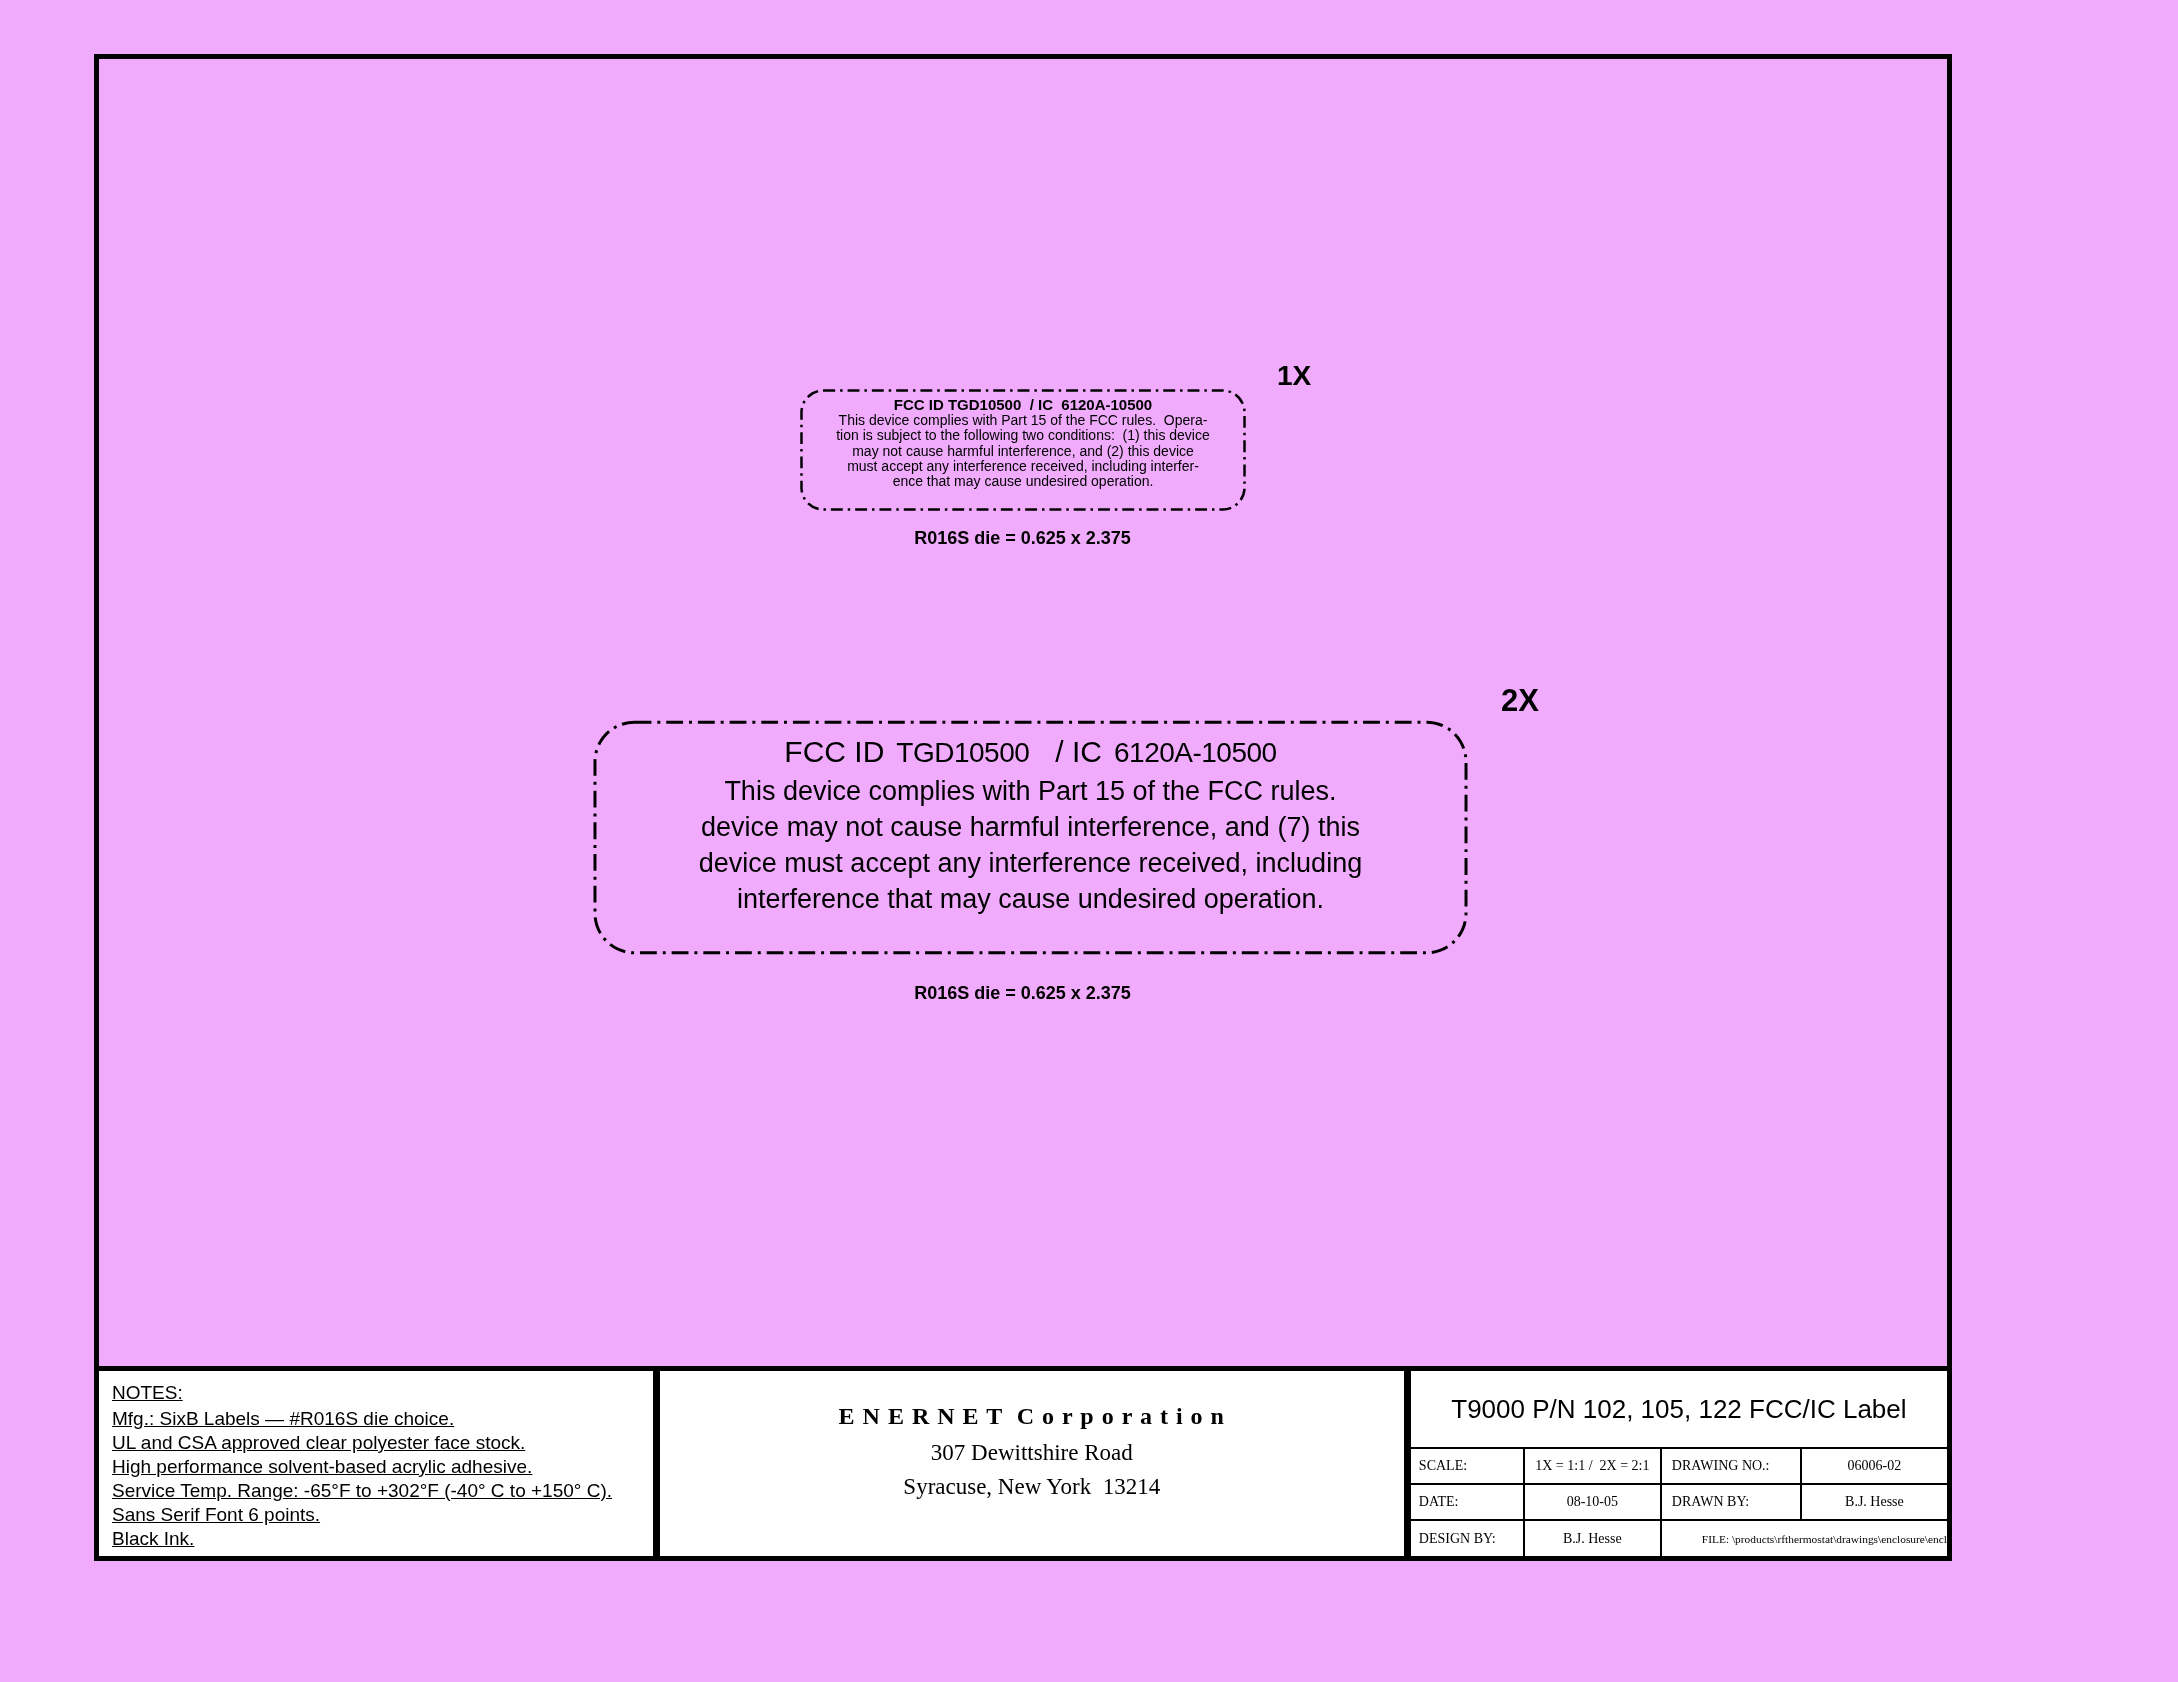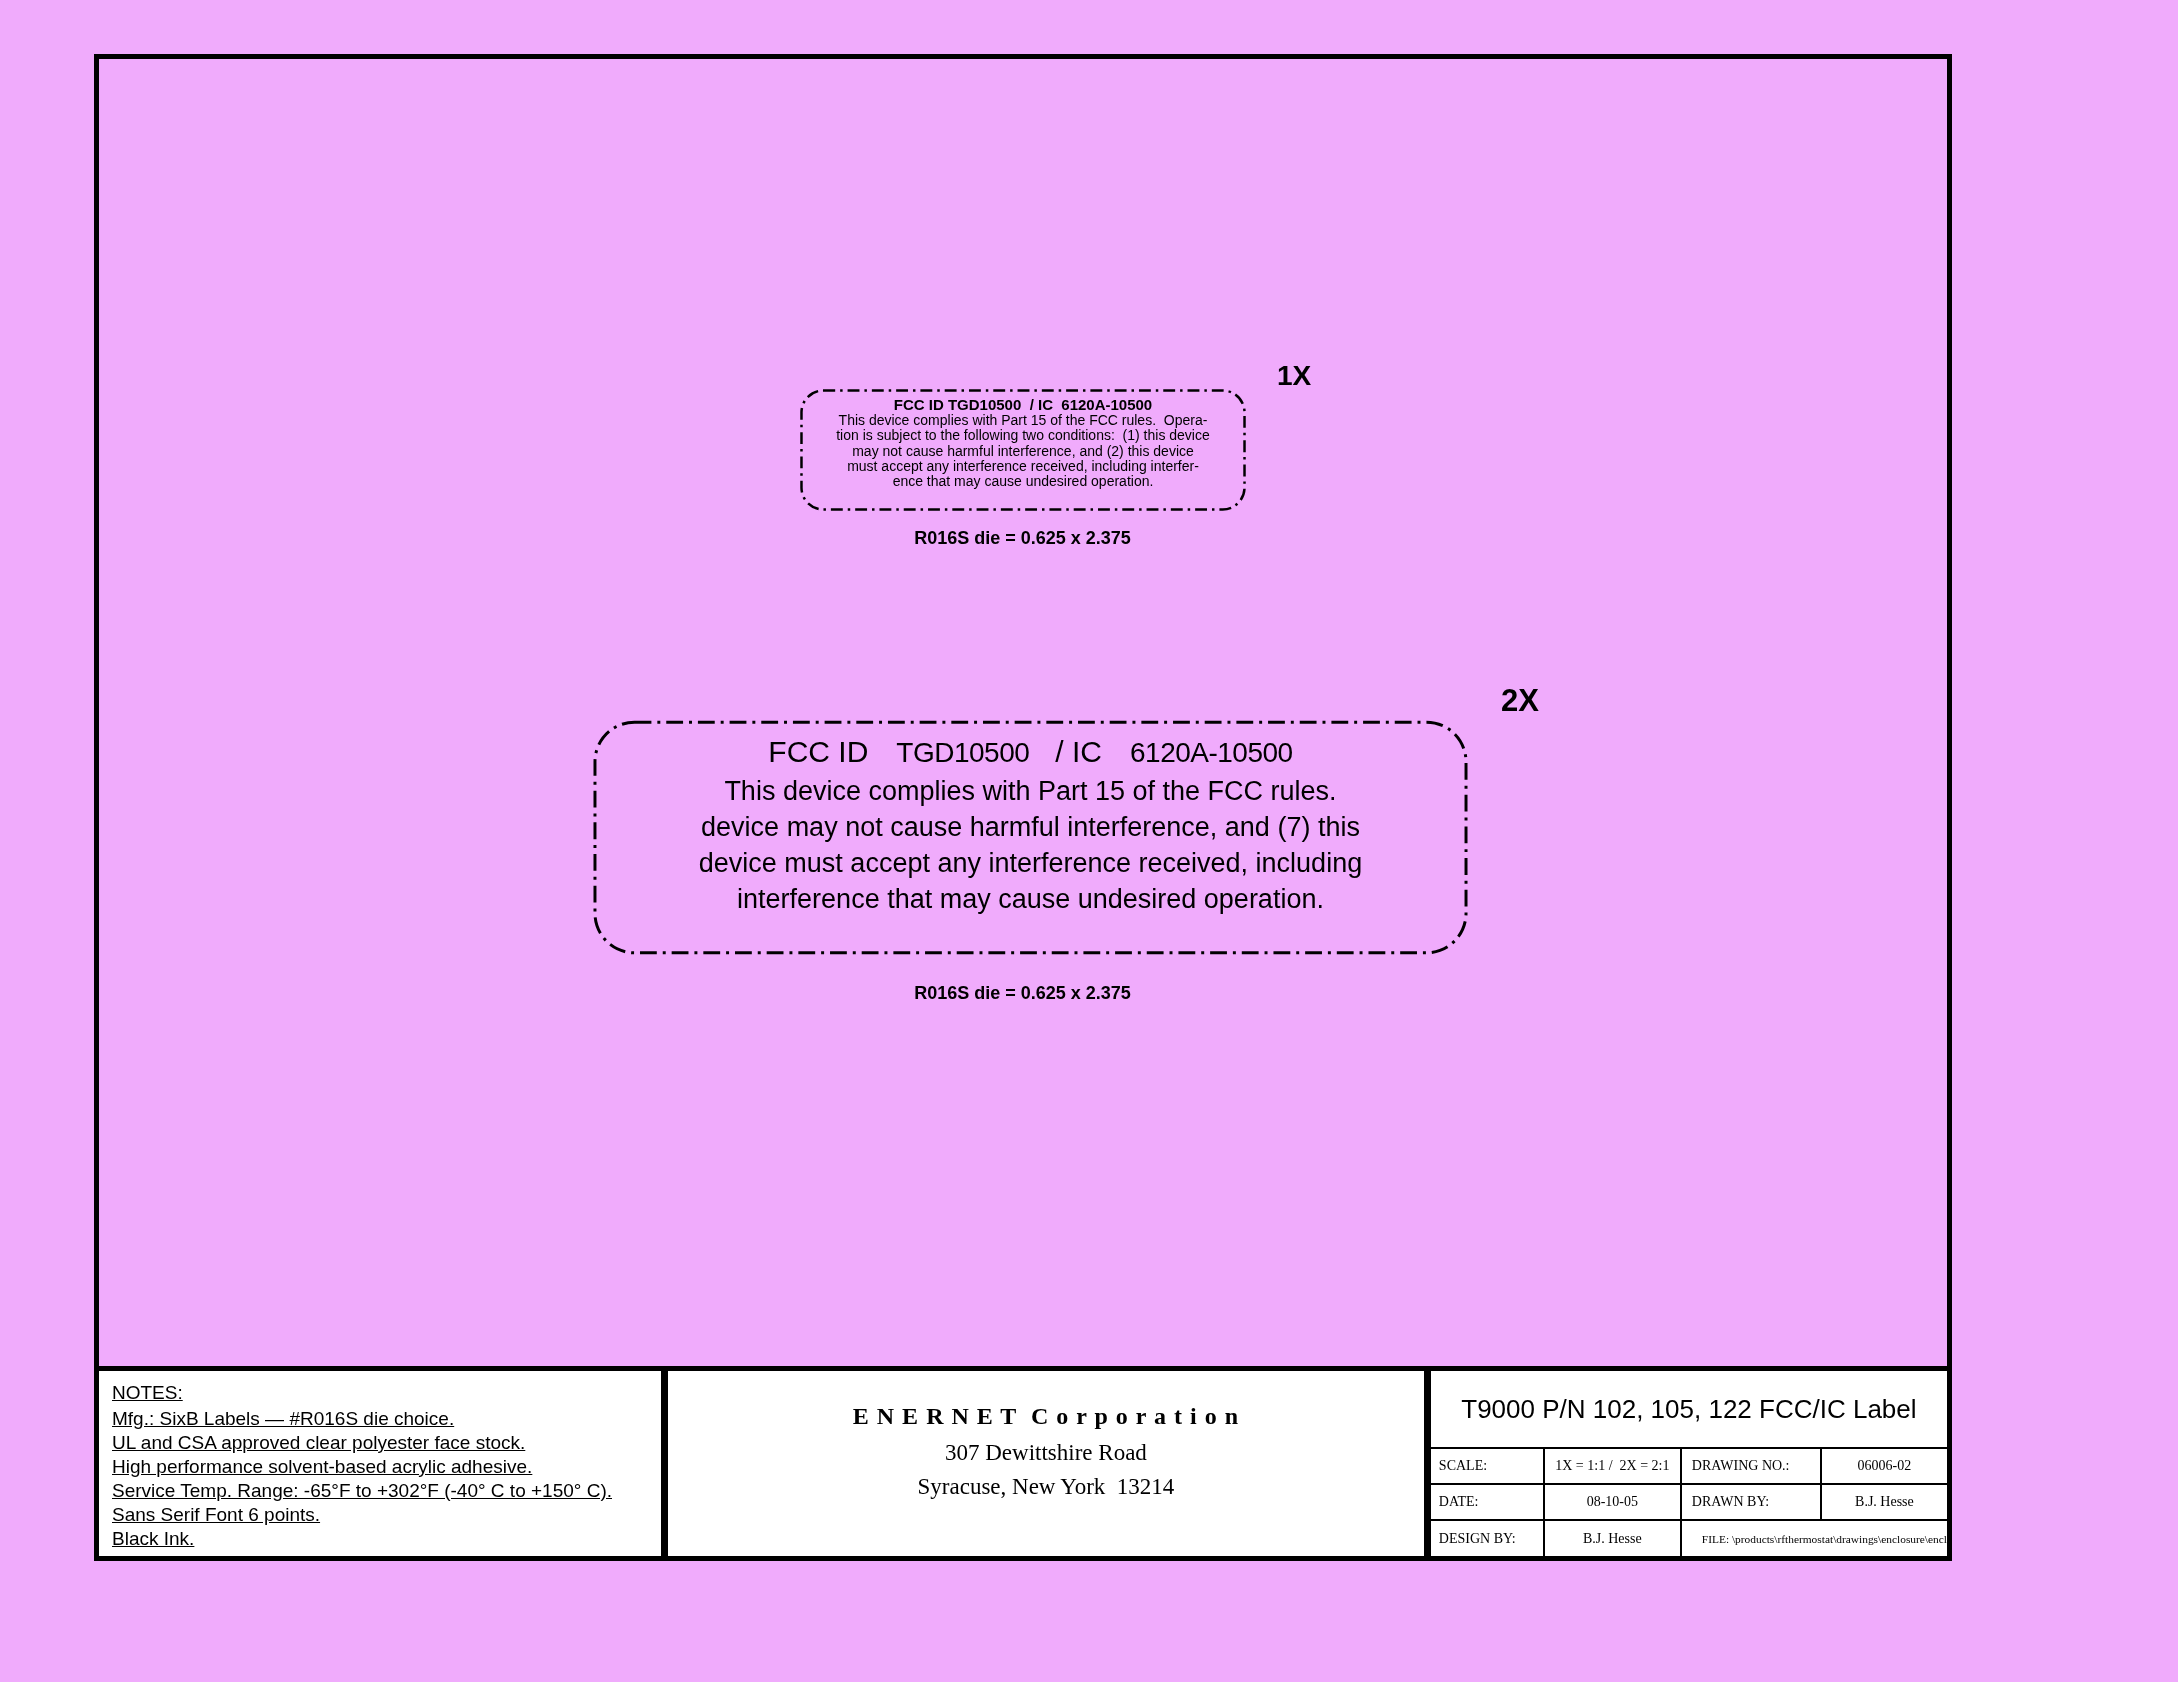--- a/index.html
+++ b/index.html
@@ -17,21 +17,21 @@
   .label-box { position:absolute; box-sizing:border-box; text-align:center; }
   .label-border { position:absolute; left:0; top:0; width:100%; height:100%; }
   .label-inner { position:relative; }
 
   .label-1x { left:800px; top:389px; width:446px; height:122px; padding-top:7px; }
   .l1-title { font-size:15px; font-weight:bold; line-height:17px; white-space:pre; }
   .l1-line  { font-size:14px; line-height:15.3px; white-space:pre; }
 
   .label-2x { left:593px; top:720px; width:875px; height:235px; padding-top:12px; }
   .l2-title { font-size:30px; line-height:40px; white-space:nowrap; }
-  .l2-id    { font-size:28px; letter-spacing:-0.5px;margin-left:16px; }
+  .l2-id    { font-size:28px; letter-spacing:-0.5px; }
   .gap-s { display:inline-block; width:12px; }
   .gap-m { display:inline-block; width:26px; }
   .l2-line  { font-size:27px; line-height:36px; white-space:pre; }
 
   .scale-marker { position:absolute; font-weight:bold; white-space:pre; }
   .marker-1x { left:1277px; top:360px; font-size:28px; }
   .marker-2x { left:1501px; top:683px; font-size:31px; }
 
   .die-caption {
     position:absolute; width:495px; text-align:center;
@@ -73,21 +73,21 @@
   }
   .tb-row.last { flex:1; border-bottom:none; }
   .tb-cell {
     border-right:2px solid #000; box-sizing:border-box;
     display:flex; align-items:center; white-space:pre;
   }
   .tb-label  { width:114px; padding-left:8px; }
   .tb-value  { width:137px; justify-content:center; }
   .tb-label2 { width:140px; padding-left:10px; }
   .tb-value2 { flex:1; justify-content:center; border-right:none; }
-  .tb-file   { flex:1; padding-left:20px; border-right:none; font-size:11.4px; }
+  .tb-file   { flex:1; padding-left:20px; border-right:none; font-size:11.4px;margin-left:20px; }
 </style>
 </head>
 <body>
 
 <div class="page">
   <div class="sheet"></div>
 
   <div class="scale-marker marker-1x">1X</div>
 
   <div class="label-box label-1x">

